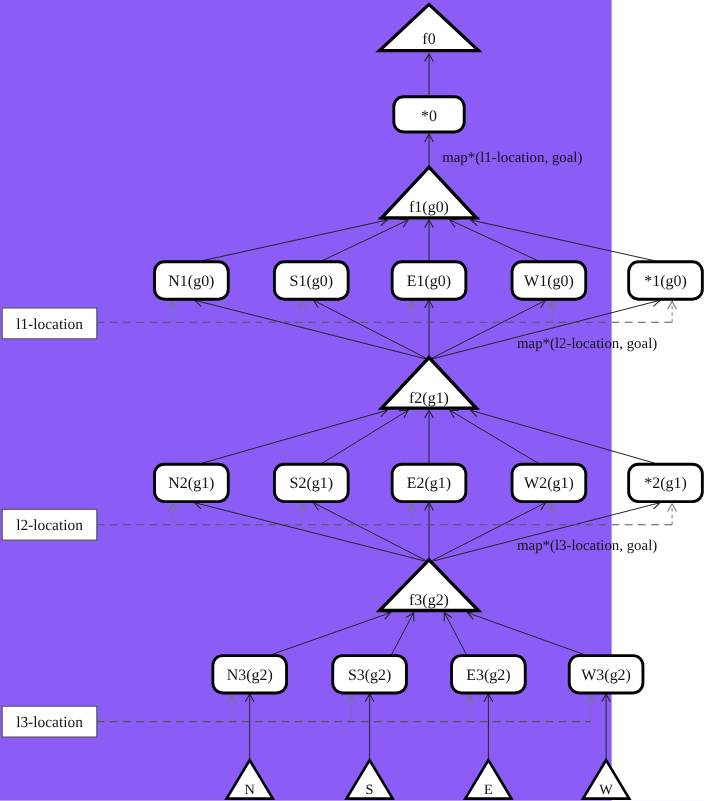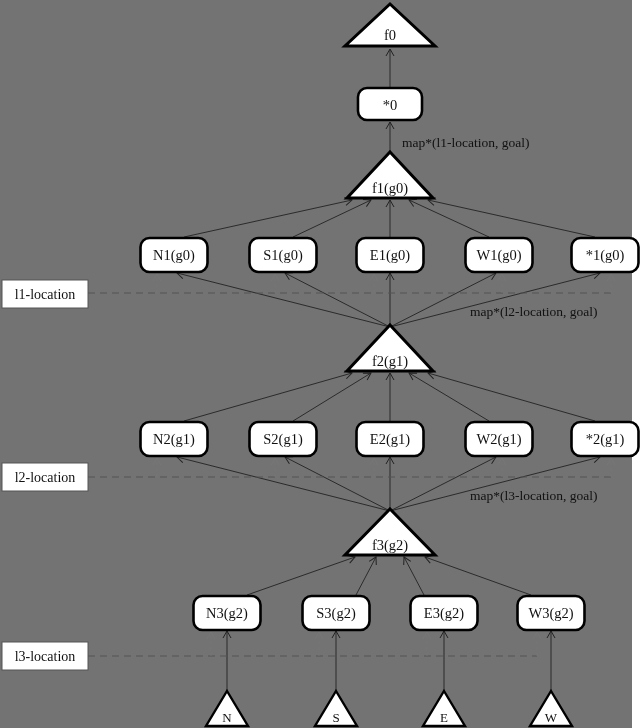--- a/index.html
+++ b/index.html
@@ -1,16 +1,16 @@
 <!DOCTYPE html>
 <html><head>
 <meta charset="utf-8">
 <style>
   html, body { margin: 0; padding: 0; background: #ffffff; }
-  .stage { width: 632px; height: 728px; position: relative; background: #737373; }
+  .stage { width: 556px; height: 728px; position: relative; background: #8b5cf6; }
   svg { display: block; }
   text {
     font-family: "Liberation Serif", "DejaVu Serif", serif;
     fill: #111111;
   }
   .node-box { fill: #ffffff; stroke: #000000; stroke-width: 2.6; }
   .small-box { fill: #ffffff; stroke: #000000; stroke-width: 2.6; }
   .tri { fill: #ffffff; stroke: #000000; stroke-width: 3; stroke-linejoin: miter; }
   .tri-leaf { fill: #ffffff; stroke: #000000; stroke-width: 2.4; stroke-linejoin: miter; }
   .loc-box { fill: #ffffff; stroke: #555555; stroke-width: 1; }

